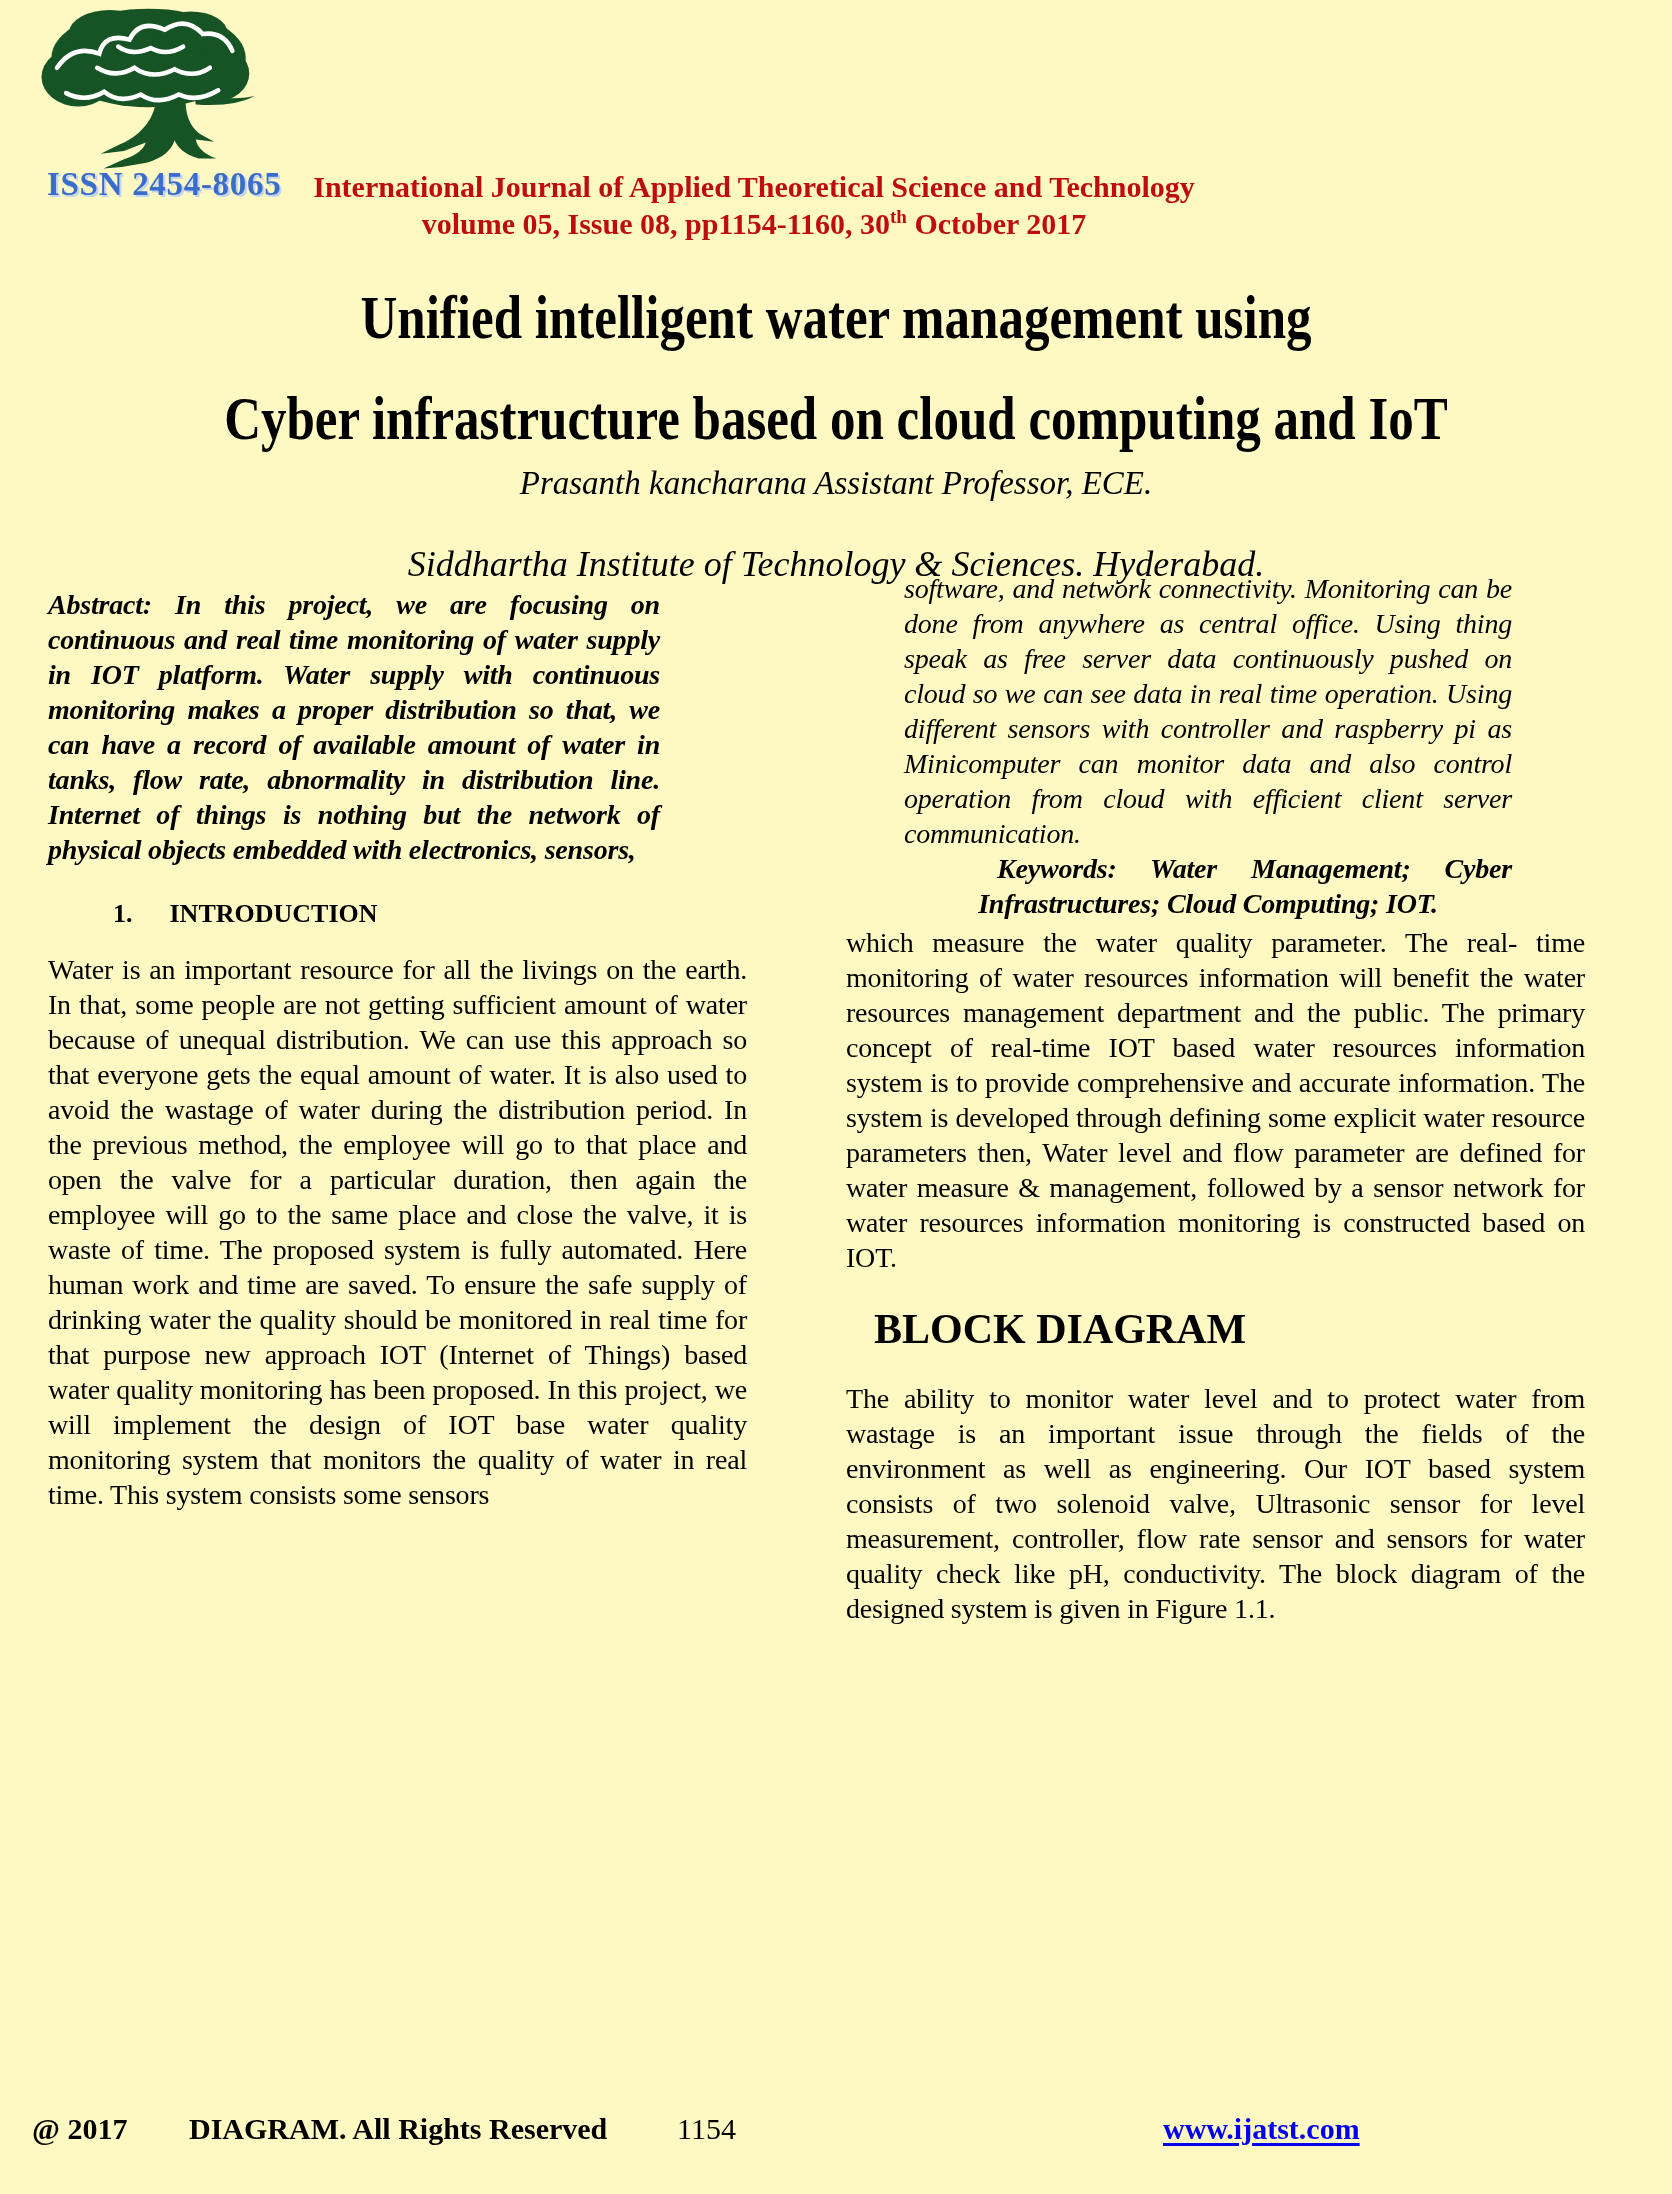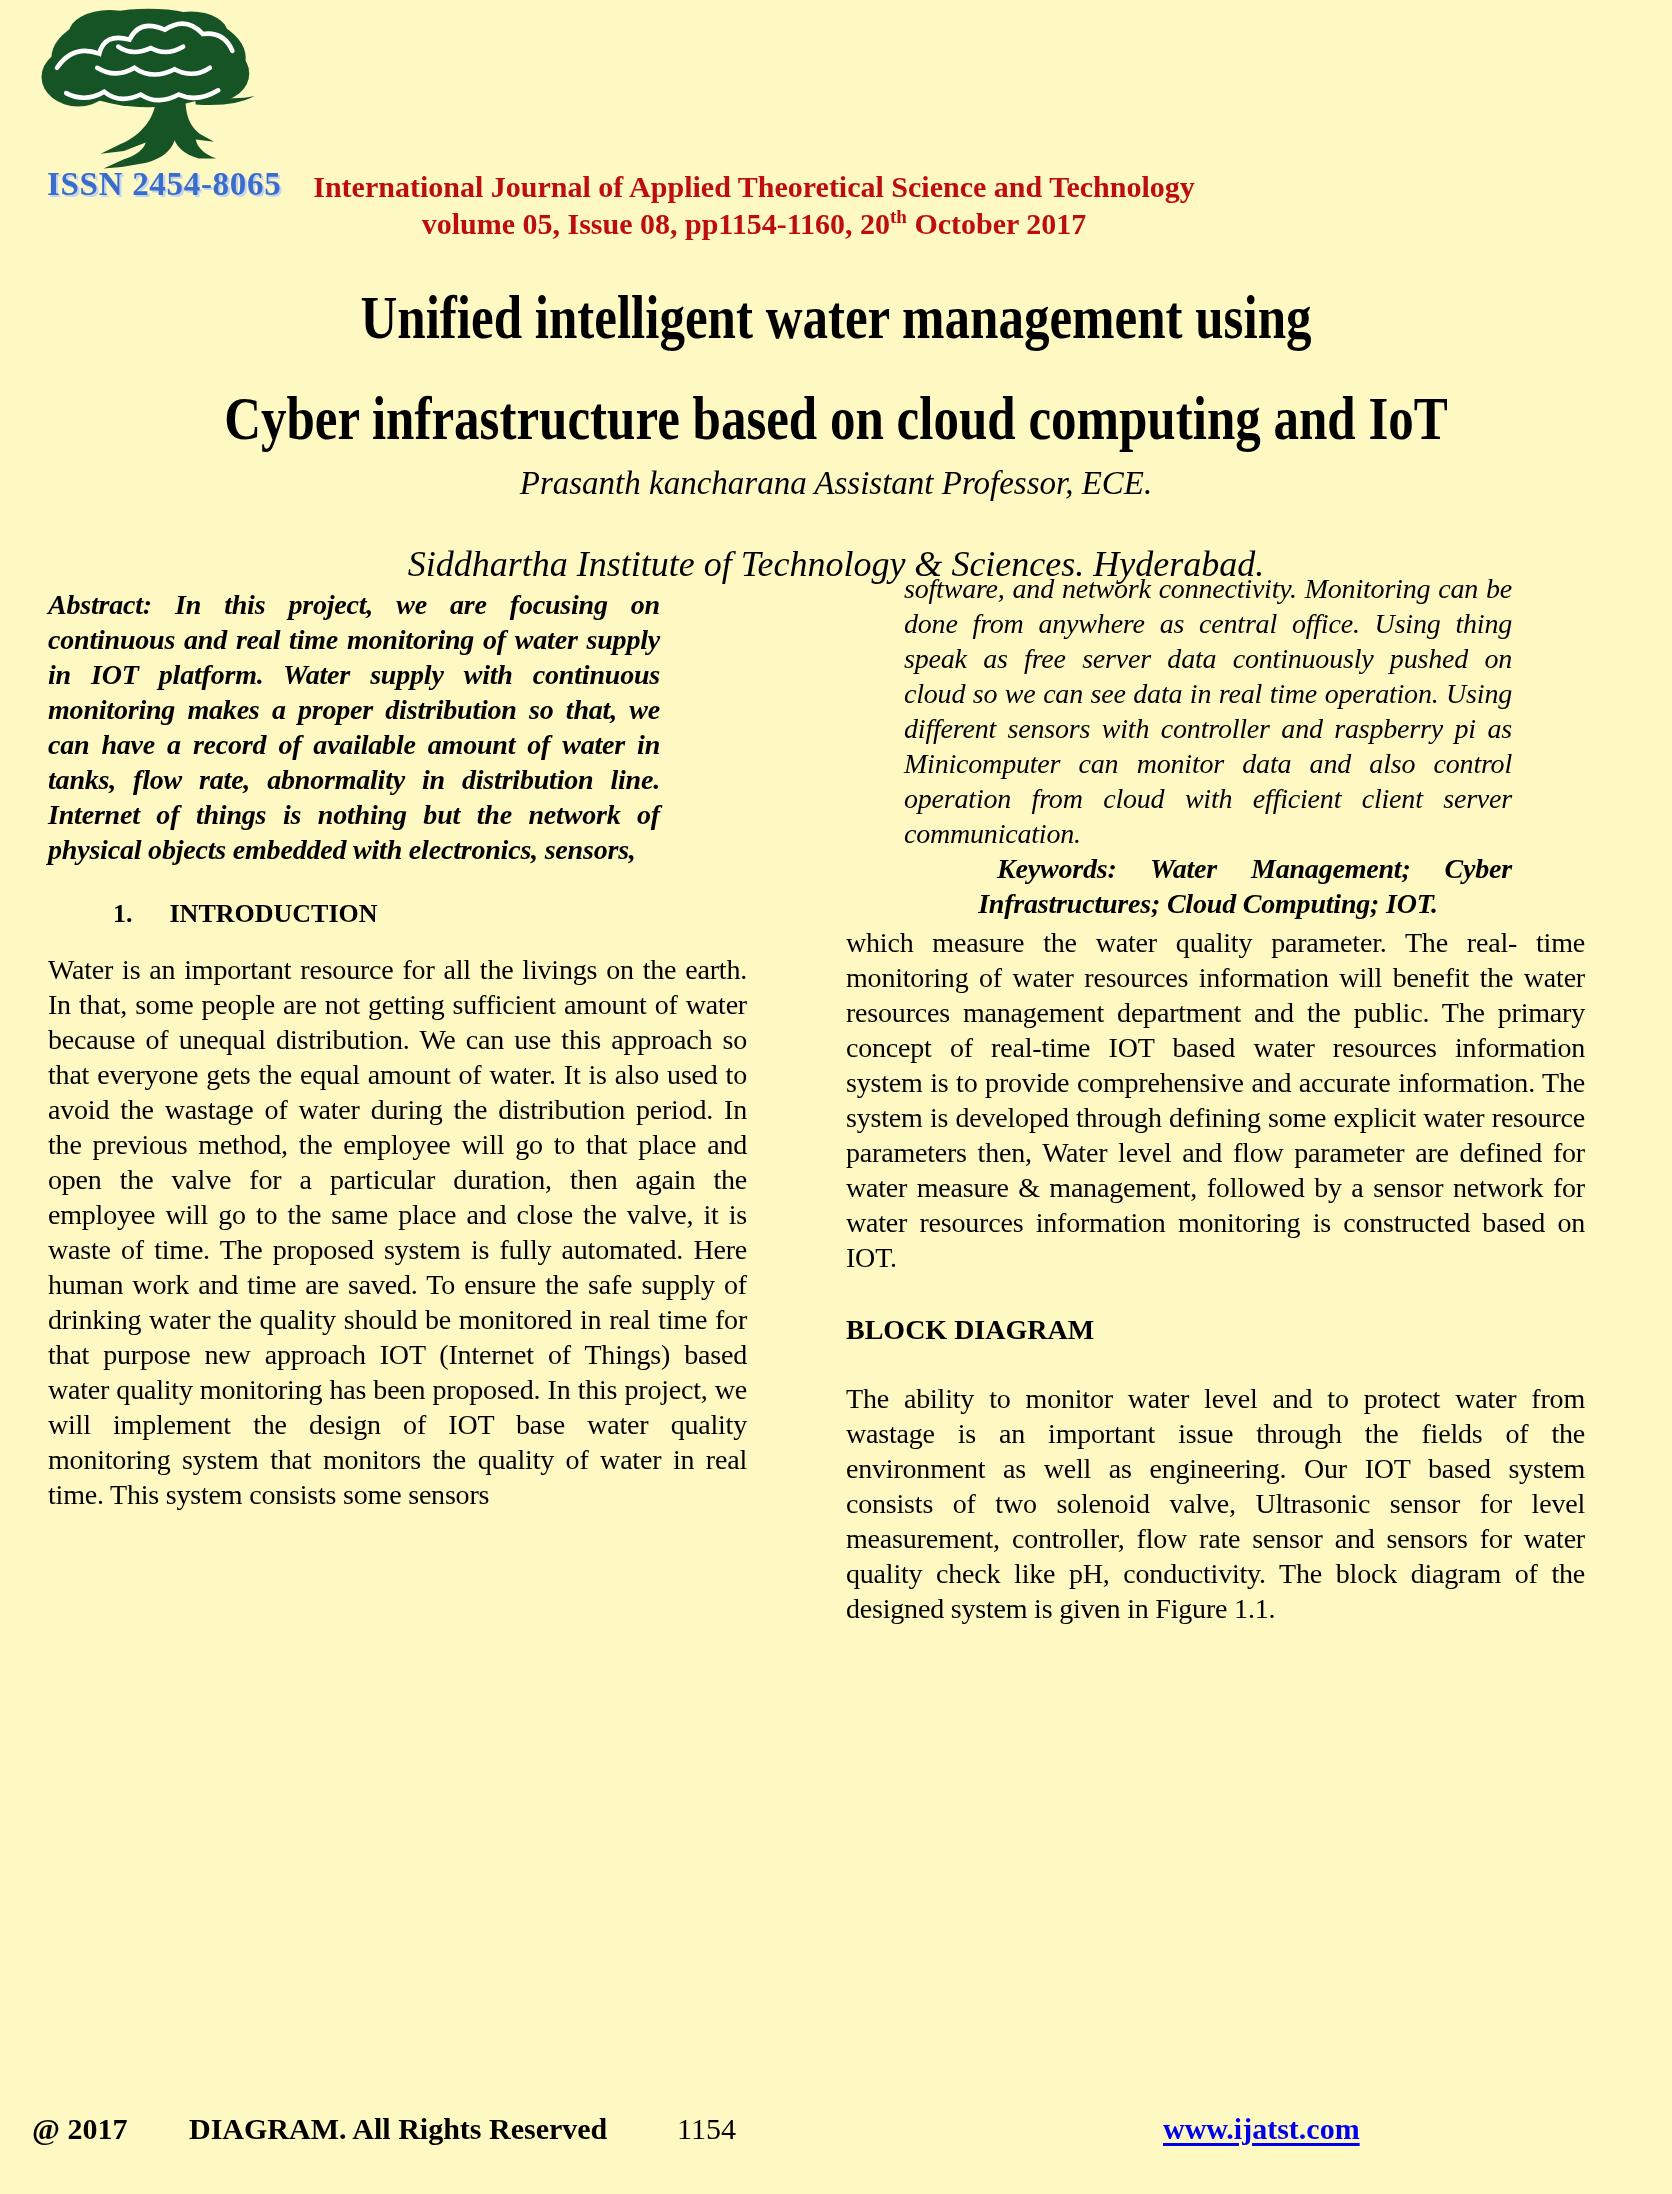--- a/index.html
+++ b/index.html
@@ -98,22 +98,23 @@
     letter-spacing: -0.2px;
   }
   .right-body {
     margin-top: 4.2px;
     text-align: justify;
     letter-spacing: -0.2px;
   }
   .block-heading {
     margin-top: 37px;
     font-weight: bold;
-    font-size: 28px;
+    font-size: 42px;
     white-space: nowrap;
+    margin-left: 28px;
   }
   .block-text {
     margin-top: 34px;
     text-align: justify;
     letter-spacing: -0.2px;
   }
 
   
   .footer { position: absolute; left: 0; top: 2112px; width: 1672px; height: 42px; font-size: 30px; }
   .footer .f-copy   { position: absolute; left: 32px;  font-weight: bold; white-space: nowrap; }
@@ -150,21 +151,21 @@
       <path d="M112 92 Q138 108 165 92 Q190 110 222 94 Q248 108 272 92"></path>
       <path d="M142 62 Q162 76 188 64 Q210 76 234 62"></path>
     </g>
   </svg>
 
   <div class="issn">ISSN 2454-8065</div>
 
   <div class="journal-header">
     <div>International Journal of Applied Theoretical Science and Technology</div>
     <div>
-      <span>volume 05, Issue 08, pp1154-1160, 20</span><sup>th</sup><span> October 2017</span>
+      <span>volume 05, Issue 08, pp1154-1160, 30</span><sup>th</sup><span> October 2017</span>
     </div>
   </div>
 
   <div class="paper-title title-1">Unified intelligent water management using</div>
   <div class="paper-title title-2">Cyber infrastructure based on cloud computing and IoT</div>
 
   <div class="author-line">Prasanth kancharana Assistant Professor, ECE.</div>
   <div class="affiliation-line">Siddhartha Institute of Technology &amp; Sciences. Hyderabad.</div>
 
   <div class="col col-left">

